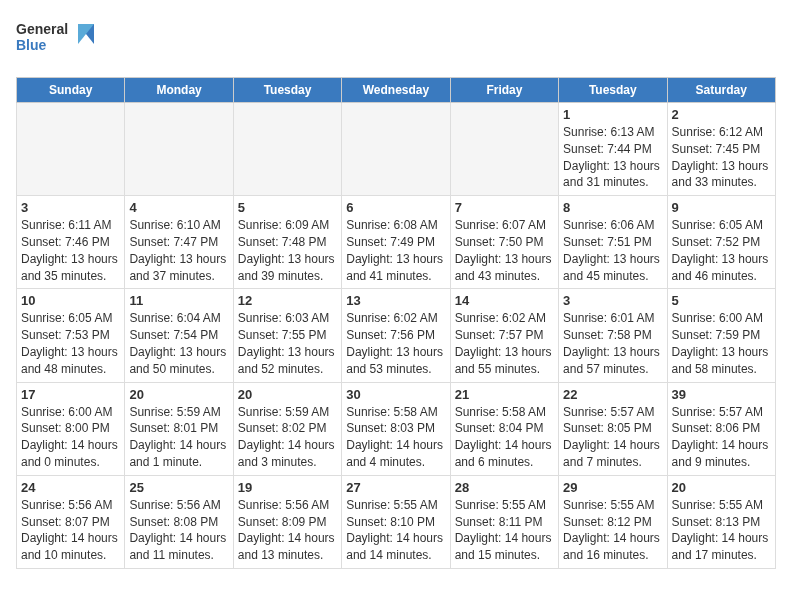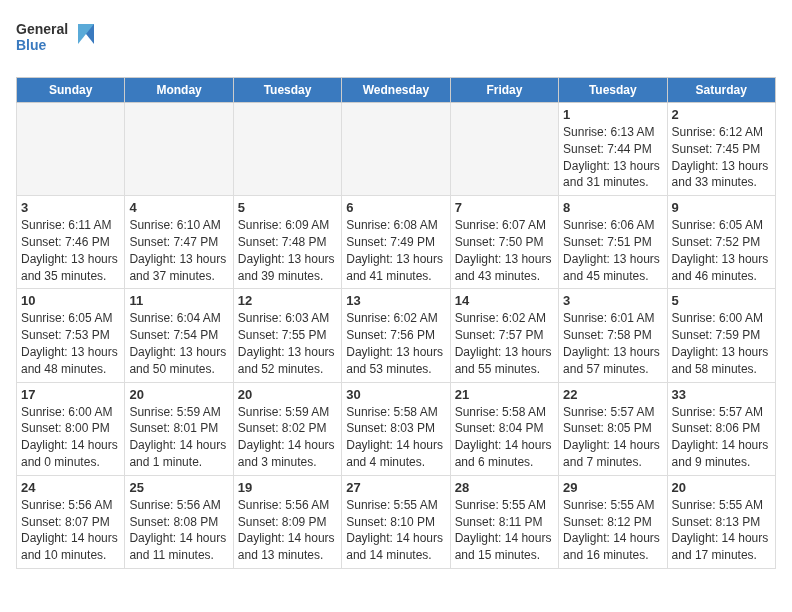--- a/index.html
+++ b/index.html
@@ -199,21 +199,21 @@
         </td>
         <td>
           <span class="day-num">21</span>
           <div class="day-info">Sunrise: 5:58 AM<br>Sunset: 8:04 PM<br>Daylight: 14 hours and 6 minutes.</div>
         </td>
         <td>
           <span class="day-num">22</span>
           <div class="day-info">Sunrise: 5:57 AM<br>Sunset: 8:05 PM<br>Daylight: 14 hours and 7 minutes.</div>
         </td>
         <td>
-          <span class="day-num">33</span>
+          <span class="day-num">39</span>
           <div class="day-info">Sunrise: 5:57 AM<br>Sunset: 8:06 PM<br>Daylight: 14 hours and 9 minutes.</div>
         </td>
       </tr>
       <tr>
         <td>
           <span class="day-num">24</span>
           <div class="day-info">Sunrise: 5:56 AM<br>Sunset: 8:07 PM<br>Daylight: 14 hours and 10 minutes.</div>
         </td>
         <td>
           <span class="day-num">25</span>

